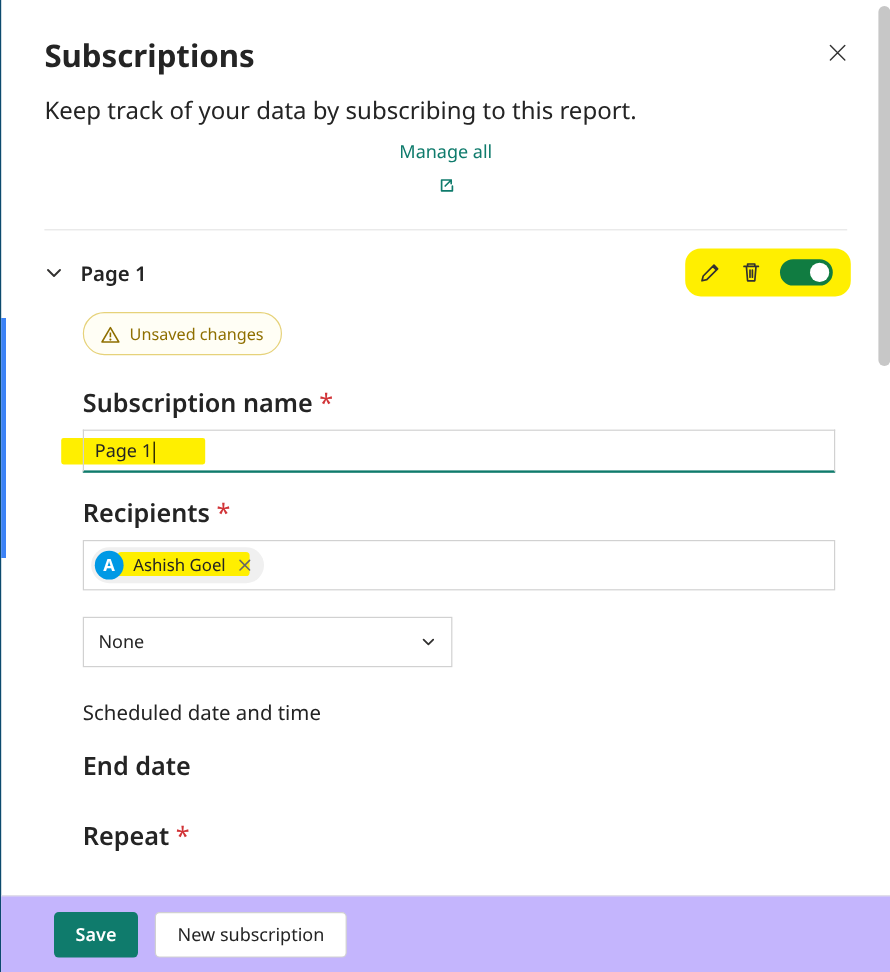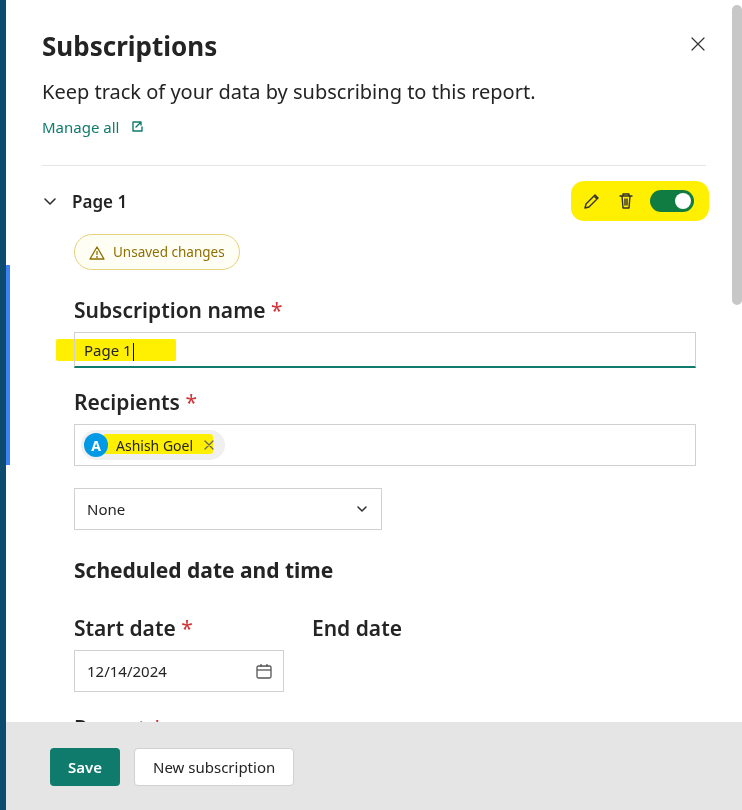--- a/index.html
+++ b/index.html
@@ -18,21 +18,21 @@
     margin: 0; padding: 0;
     width: 742px; height: 810px;
     font-family: "Segoe UI", -apple-system, system-ui, sans-serif;
     color: var(--text);
     background: #fff;
     overflow: hidden;
   }
   .panel {
     width: 742px; height: 810px;
     position: relative;
-    border-left: 6px solid #0c4a6e;
+    border-left: 1px solid #0c4a6e;
   }
   .left-accent {
     position: absolute;
     left: 0; top: 265px;
     width: 4px; height: 200px;
     background: #3b82f6;
   }
   .scroll-stub {
     position: absolute;
     right: 0; top: 5px;
@@ -66,20 +66,21 @@
   .subtitle {
     font-size: 20px;
     color: var(--text);
     margin: 0 0 12px 0;
   }
   .manage-row {
     display: flex;
     align-items: center;
     gap: 10px;
     margin-bottom: 28px;
+    flex-direction: column;
   }
   .manage-link {
     color: var(--teal);
     font-size: 15px;
     text-decoration: none;
     cursor: pointer;
   }
   .ext-icon { color: var(--teal); display:inline-flex; }
   hr.divider {
     border: none;
@@ -232,44 +233,44 @@
     width: 308px; height: 42px;
     border: 1px solid var(--border);
     display:flex; align-items:center; justify-content:space-between;
     padding: 0 12px;
     font-size: 15px;
     cursor: pointer;
     margin-bottom: 26px;
     background:#fff;
   }
   .sched-title {
-    font-size: 21px;
-    font-weight: 700;
-    margin-bottom: 30px;
+    font-size: 17px;
+    font-weight: 400;
+    margin-bottom: 20px;
   }
   .date-row { display:flex; gap: 28px; }
   .date-col { flex: 0 0 210px; }
   .date-input {
     height: 42px;
     border: 1px solid var(--border);
     display:flex; align-items:center; justify-content:space-between;
     padding: 0 10px 0 12px;
     font-size: 15px;
     cursor: pointer;
     background:#fff;
   }
   .placeholder { color: #888; }
   .repeat-label { margin-top: 22px; }
   .footer {
     position: absolute;
     left: 0; bottom: 0;
     width: 100%;
-    height: 88px;
+    height: 64px;
     border-top: 1px solid #e5e5e5;
-    background: #e5e5e5;
+    background: #c4b5fd;
     display:flex; align-items:center;
     padding: 0 0 0 44px;
     gap: 14px;
   }
   .btn {
     height: 38px;
     padding: 0 18px;
     font-size: 15px;
     font-family: inherit;
     border-radius: 4px;
@@ -383,36 +384,20 @@
           <svg width="14" height="14" viewBox="0 0 14 14">
               <path d="M3 5l4 4 4-4" stroke="#323130" stroke-width="1.5" fill="none" stroke-linecap="round" stroke-linejoin="round"></path>
             </svg>
         </span>
       </div>
 
       <div class="sched-title">Scheduled date and time</div>
 
       <div class="date-row">
         <div class="date-col">
-          <div class="label">
-            <span>Start date</span> <span class="req">*</span>
-          </div>
-          <div class="date-input">
-            <span>12/14/2024</span>
-            <span>
-              <svg width="18" height="18" viewBox="0 0 18 18">
-                  <rect x="2" y="4" width="14" height="12" rx="1.5" stroke="#555" stroke-width="1.3" fill="none"></rect>
-                  <line x1="2" y1="8" x2="16" y2="8" stroke="#555" stroke-width="1.3"></line>
-                  <line x1="6" y1="2" x2="6" y2="5" stroke="#555" stroke-width="1.3"></line>
-                  <line x1="12" y1="2" x2="12" y2="5" stroke="#555" stroke-width="1.3"></line>
-                </svg>
-            </span>
-          </div>
-        </div>
-        <div class="date-col">
           <div class="label">End date</div>
         </div>
       </div>
 
       <div class="label repeat-label">
         <span>Repeat</span> <span class="req">*</span>
       </div>
     </div>
   </div>
 

